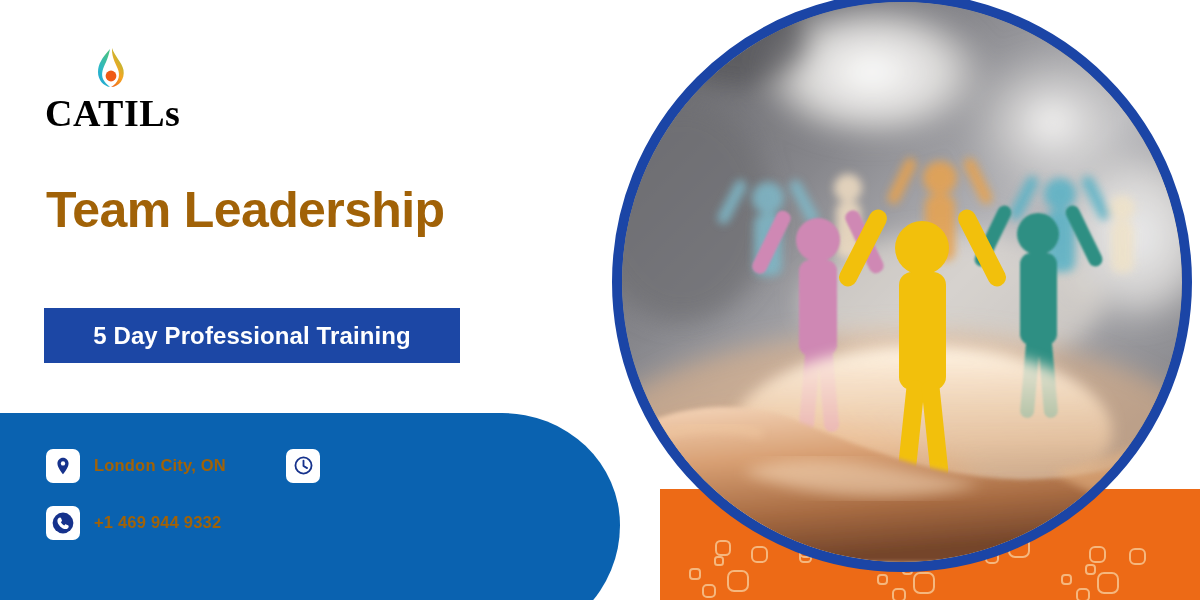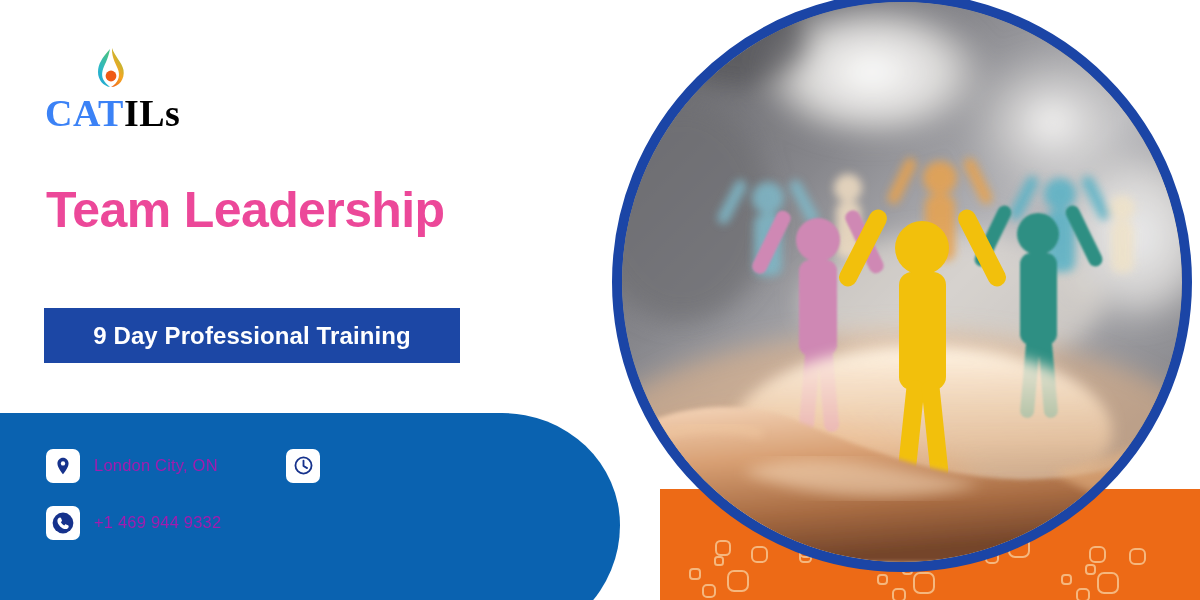--- a/index.html
+++ b/index.html
@@ -81,23 +81,23 @@
     height: 34px;
     border-radius: 7px;
     background: #ffffff;
     display: flex;
     align-items: center;
     justify-content: center;
     flex: 0 0 auto;
   }
   .icon-tile svg { display: block; }
   .info-text {
-    color: #a21caf;
+    color: #a16207;
     font-size: 16.5px;
-    font-weight: normal;
+    font-weight: bold;
     letter-spacing: .2px;
     white-space: nowrap;
     text-align: center;
   }
 
   
   .orange-band {
     position: absolute;
     left: 660px;
     top: 489px;
@@ -126,31 +126,31 @@
     margin: 0 0 2px 44px;
   }
   .logo-word {
     font-family: "Liberation Serif", serif;
     font-size: 38px;
     font-weight: bold;
     line-height: 1;
     letter-spacing: .5px;
     white-space: nowrap;
   }
-  .logo-cat { color: #3b82f6; }
+  .logo-cat { color: #000000; }
   .logo-ils { color: #000000; }
 
   
   .headline {
     position: absolute;
     left: 46px;
     top: 148px;
     width: 540px;
     z-index: 6;
-    color: #ec4899;
+    color: #a16207;
     font-size: 50px;
     font-weight: bold;
     line-height: 1.14;
     letter-spacing: -0.6px;
   }
   .headline .line { display: block; }
 
   
   .badge {
     position: absolute;
@@ -404,16 +404,16 @@
     <div class="logo-word">
       <span class="logo-cat">CAT</span><span class="logo-ils">IL</span><span class="logo-ils small">s</span>
     </div>
   </div>
 
   <h1 class="headline">
     <span class="line">Team Leadership</span>
   </h1>
 
   <div class="badge">
-    <span class="badge-text">9 Day Professional Training</span>
+    <span class="badge-text">5 Day Professional Training</span>
   </div>
 
 </div>
 
 </body></html>

